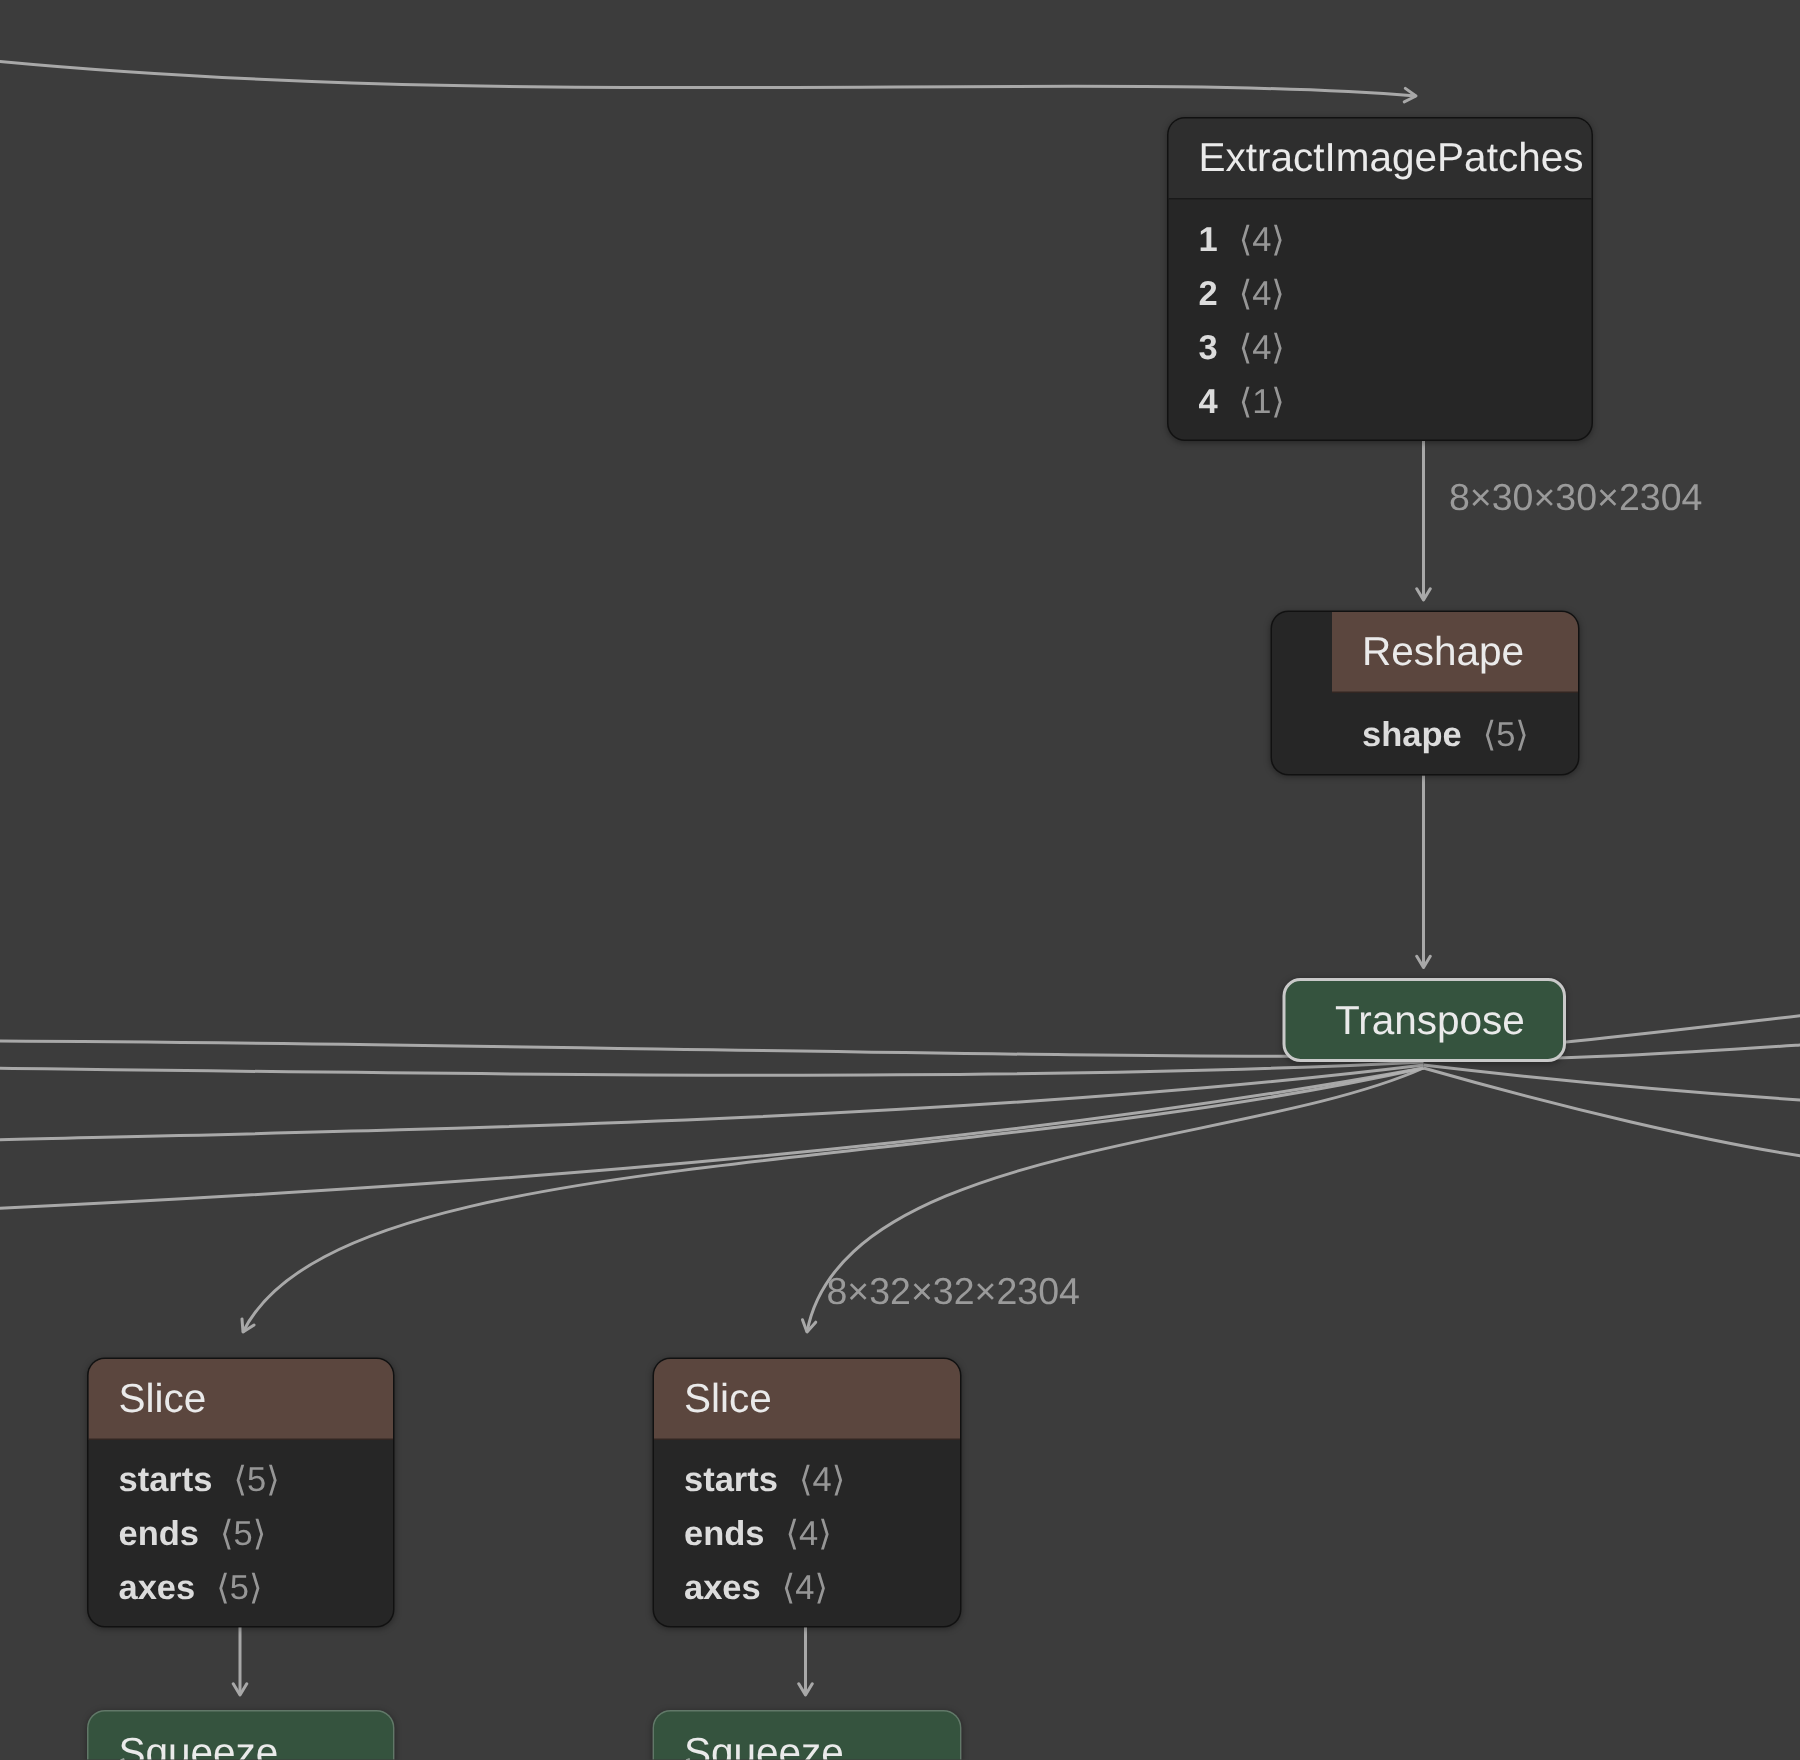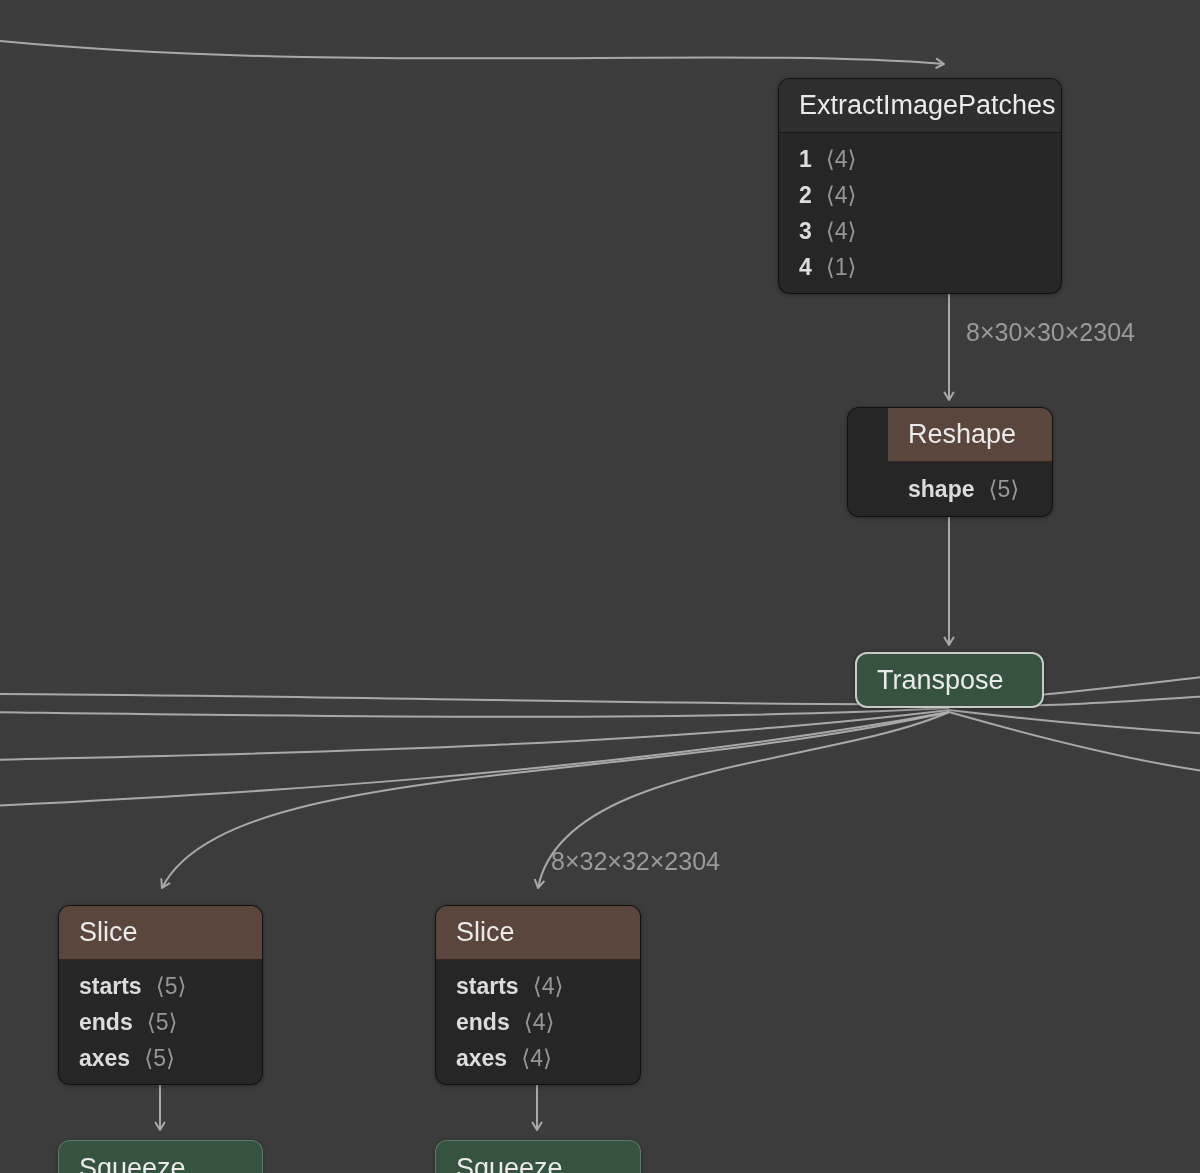--- a/index.html
+++ b/index.html
@@ -71,21 +71,21 @@
     font-size:25px;
     color: var(--edge-label-text);
     white-space:nowrap;
   }
   #edge-label-0 { left:966px; top:318px; }
   #edge-label-1 { left:551px; top:831px;margin-top:16px; }
 
   #node-extract      { left:778px; top:78px;   width:284px; }
   #node-reshape      { left:847px; top:407px;  width:206px;padding-left:40px; }
   #node-reshape .body{ padding:9px 0; }
-  #node-transpose    { left:855px; top:652px;  width:189px; height:56px; }
+  #node-transpose    { left:855px; top:652px;  width:189px; height:56px;padding-left:13px; }
   #node-transpose .header { height:52px; }
   #node-slice-left   { left:58px;  top:905px;  width:205px; }
   #node-slice-mid    { left:435px; top:905px;  width:206px; }
   #node-squeeze-left { left:58px;  top:1140px; width:205px; height:60px; }
   #node-squeeze-mid  { left:435px; top:1140px; width:206px; height:60px; }
 </style>
 </head>
 <body>
 
 <div id="canvas">

